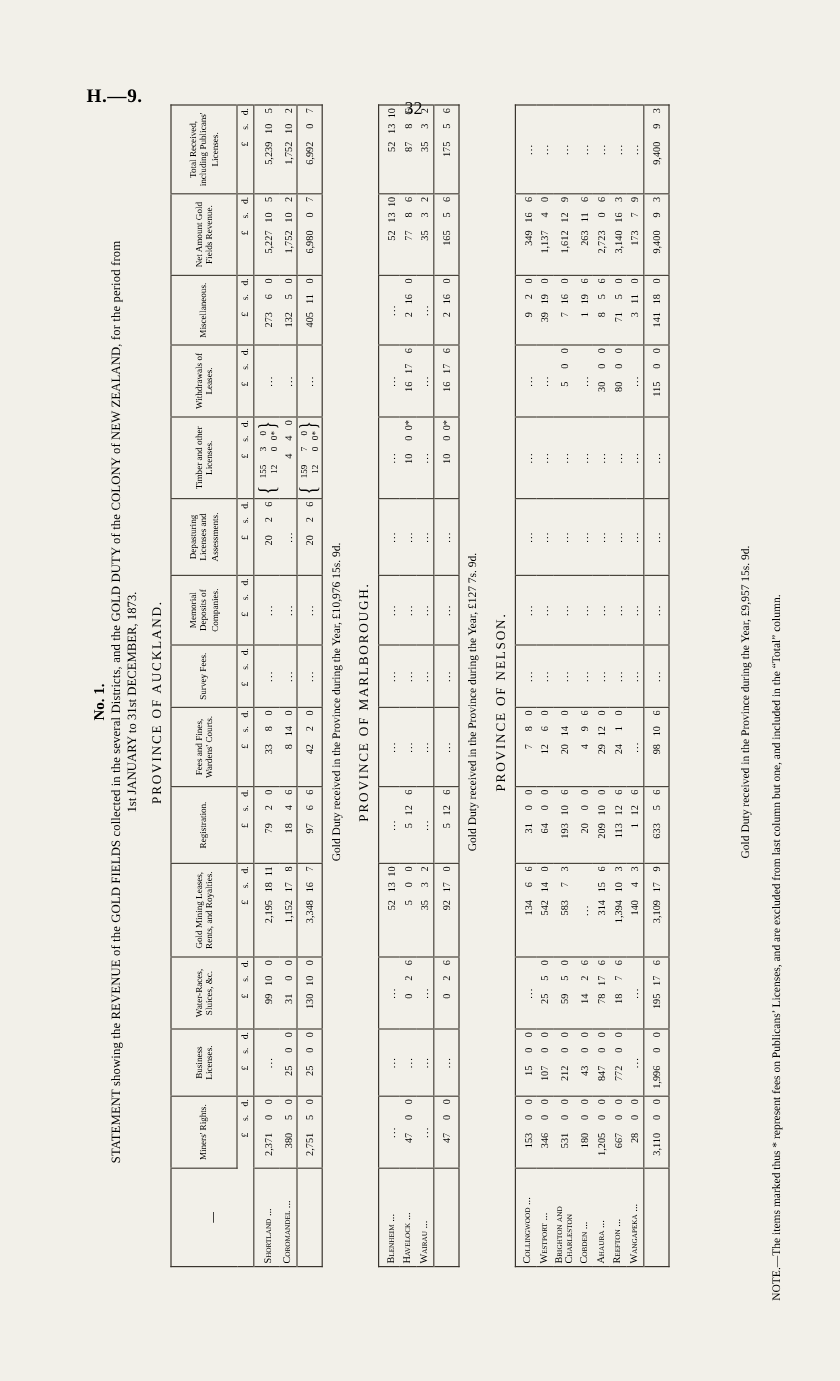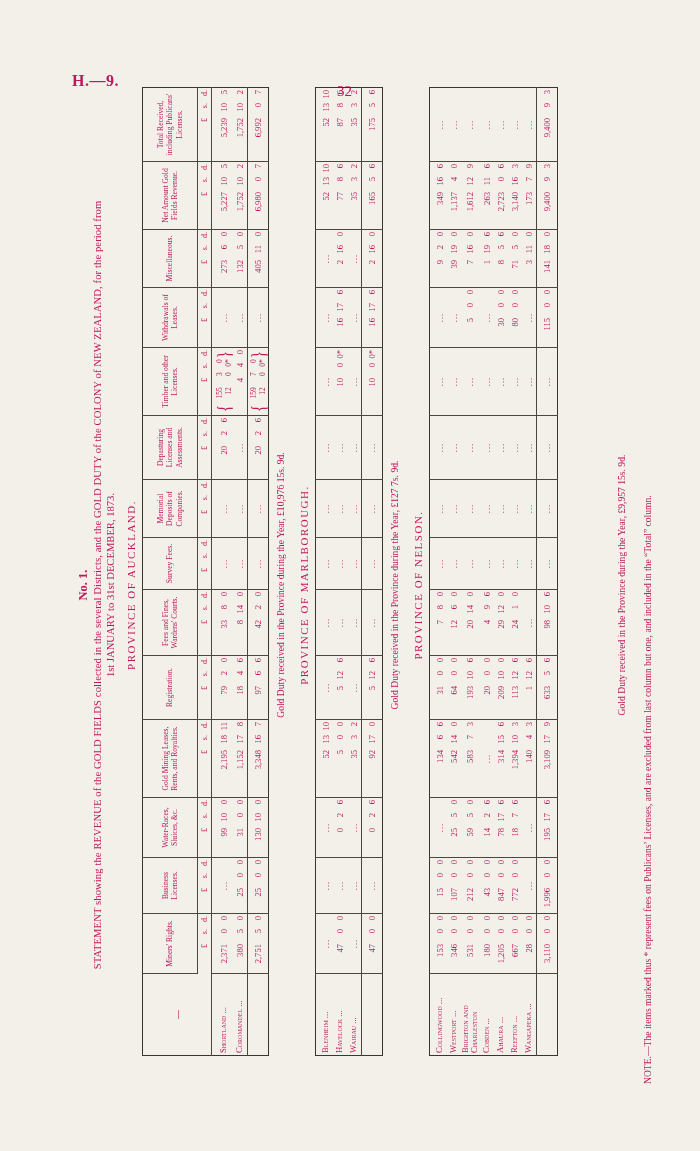--- a/index.html
+++ b/index.html
@@ -1,17 +1,17 @@
 <!DOCTYPE html>
 <html><head>
 <meta charset="utf-8">
 <style>
   html,body{margin:0;padding:0;}
   body{background:#e8e6df;font-family:"Liberation Serif", serif;}
-  .page{position:relative;width:700px;height:1151px;background:#f2f0e9;overflow:hidden;color:#be185d;}
+  .page{position:relative;width:700px;height:1151px;background:#f2f0e9;overflow:hidden;color:#000000;}
   .doc-ref{position:absolute;left:72px;top:72px;font-weight:bold;font-size:16px;letter-spacing:.5px;}
   .page-num{position:absolute;left:337px;top:70px;font-size:15px;margin-top:13px;}
   
   .rot-wrap{position:absolute;left:76px;top:84px;width:580px;height:1002px;}
   .rot-inner{width:1002px;height:578px;transform-origin:0 0;transform:rotate(-90deg) translateX(-1002px);}
   .no1{ text-align:center;font-weight:bold;font-size:12.5px;margin:0 0 1px 0;}
   .title1{text-align:center;font-size:10.6px;white-space:nowrap;letter-spacing:.1px;}
   .title2{text-align:center;font-size:10.6px;margin-top:2px;}
   .prov-heading{text-align:center;font-size:11px;letter-spacing:1.5px;margin:9px 30px 0 30px;}
   table.gf{border-collapse:collapse;table-layout:fixed;width:968px;margin:5px 0 0 30px;border:1.2px solid #3a352e;background:transparent;}

